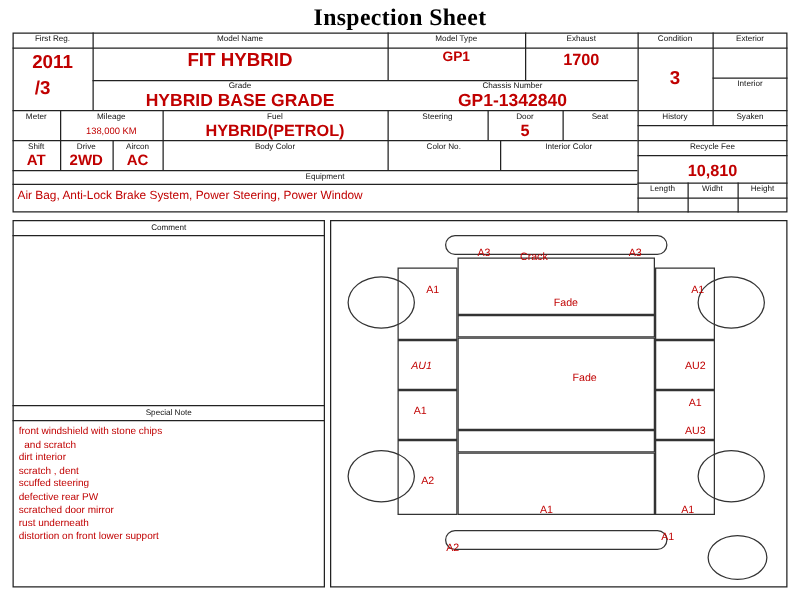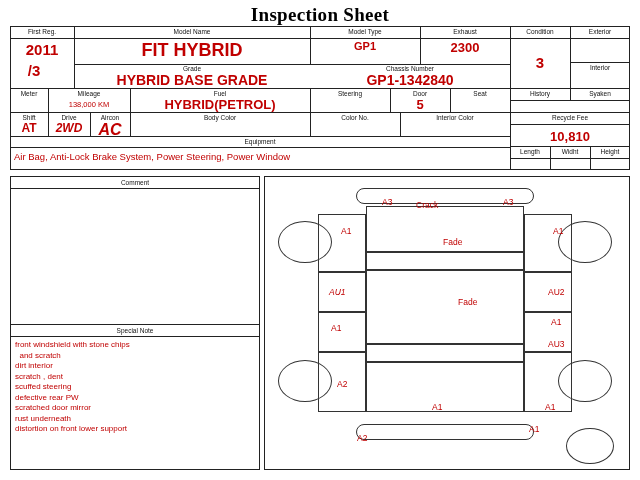--- a/index.html
+++ b/index.html
@@ -45,23 +45,23 @@
   <div class="vline" style="left:510px;top:26px;height:144px;"></div>
 
   <div class="lbl" style="left:10px;top:29px;width:64px;">First Reg.</div>
   <div class="lbl" style="left:74px;top:29px;width:236px;">Model Name</div>
   <div class="lbl" style="left:310px;top:29px;width:110px;">Model Type</div>
   <div class="lbl" style="left:420px;top:29px;width:90px;">Exhaust</div>
 
   <div class="val b" style="left:10px;top:42px;width:64px;font-size:15px;">2011</div>
   <div class="val b" style="left:10px;top:63px;width:48px;font-size:15px;text-align:center;">/3</div>
 
-  <div class="val b" style="left:74px;top:41px;width:236px;font-size:18px;">FIT HYBRID</div>
+  <div class="val b" style="left:74px;top:41px;width:236px;font-size:15px;">FIT HYBRID</div>
   <div class="val b" style="left:310px;top:41px;width:110px;font-size:11px;">GP1</div>
-  <div class="val b" style="left:420px;top:41px;width:90px;font-size:13px;">2300</div>
+  <div class="val b" style="left:420px;top:41px;width:90px;font-size:13px;">1700</div>
 
   <div class="hline" style="left:74px;top:64px;width:436px;"></div>
   <div class="lbl" style="left:74px;top:66px;width:236px;">Grade</div>
   <div class="lbl" style="left:310px;top:66px;width:200px;">Chassis Number</div>
   <div class="val b" style="left:74px;top:73px;width:236px;font-size:14px;">HYBRID BASE GRADE</div>
   <div class="val b" style="left:310px;top:73px;width:200px;font-size:14px;">GP1-1342840</div>
 
   <div class="hline" style="left:10px;top:88px;width:500px;"></div>
   <div class="vline" style="left:48px;top:88px;height:24px;"></div>
   <div class="vline" style="left:130px;top:88px;height:24px;"></div>
@@ -88,22 +88,22 @@
   <div class="vline" style="left:400px;top:112px;height:24px;"></div>
 
   <div class="lbl" style="left:10px;top:115px;width:38px;">Shift</div>
   <div class="lbl" style="left:48px;top:115px;width:42px;">Drive</div>
   <div class="lbl" style="left:90px;top:115px;width:40px;">Aircon</div>
   <div class="lbl" style="left:130px;top:115px;width:180px;">Body Color</div>
   <div class="lbl" style="left:310px;top:115px;width:90px;">Color No.</div>
   <div class="lbl" style="left:400px;top:115px;width:110px;">Interior Color</div>
 
   <div class="val b" style="left:10px;top:122px;width:38px;font-size:12px;">AT</div>
-  <div class="val b" style="left:48px;top:122px;width:42px;font-size:12px;font-style:italic;">2WD</div>
-  <div class="val b" style="left:90px;top:122px;width:40px;font-size:16px;font-style:italic;">AC</div>
+  <div class="val b" style="left:48px;top:122px;width:42px;font-size:12px;">2WD</div>
+  <div class="val b" style="left:90px;top:122px;width:40px;font-size:12px;">AC</div>
 
   <div class="hline" style="left:10px;top:136px;width:500px;"></div>
   <div class="lbl" style="left:10px;top:139px;width:500px;">Equipment</div>
   <div class="hline" style="left:10px;top:147px;width:500px;"></div>
   <div class="val" style="left:14px;top:152px;width:496px;font-size:9.5px;text-align:left;">Air Bag, Anti-Lock Brake System, Power Steering, Power Window</div>
 
   <div class="vline" style="left:570px;top:26px;height:62px;"></div>
   <div class="hline" style="left:510px;top:38px;width:120px;"></div>
   <div class="hline" style="left:570px;top:62px;width:60px;"></div>
   <div class="hline" style="left:510px;top:88px;width:120px;"></div>

